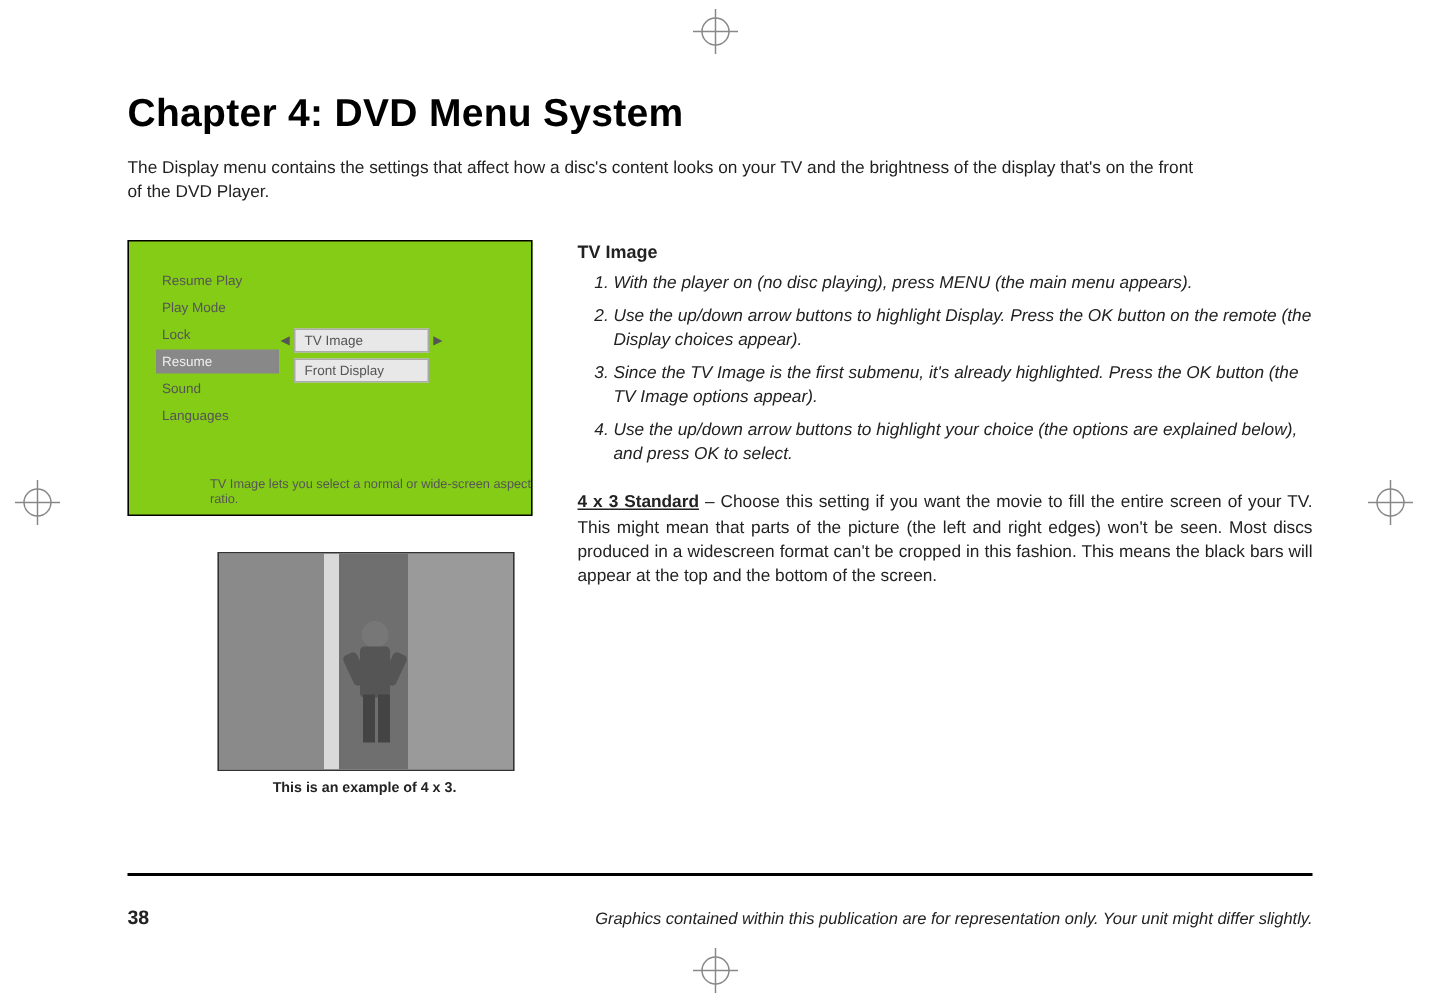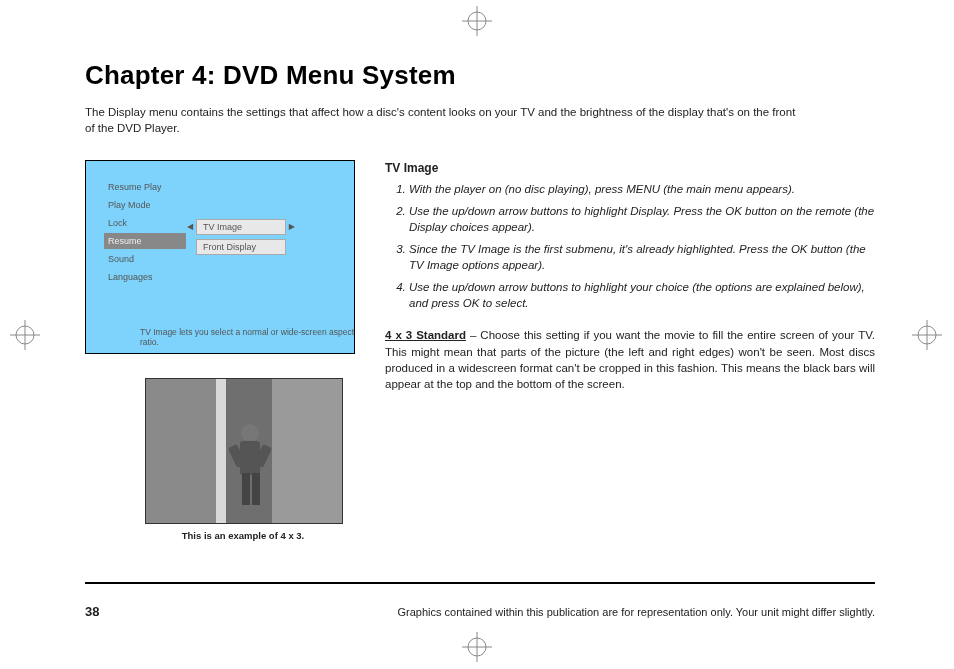--- a/index.html
+++ b/index.html
@@ -49,22 +49,22 @@
     width: 270px;
     flex-shrink: 0;
   }
   .right-col {
     flex: 1;
     font-size: 11.5px;
     line-height: 1.4;
   }
   .menu-screenshot {
     border: 1px solid #000;
-    background: #7dd3fc;
-    padding: 12px 10px 8px 10px;
+    background: #84cc16;
+    padding: 2px 10px 8px 10px;
     width: 248px;
     height: 172px;
     font-size: 9px;
     color: #555;
     position: relative;
   }
   .ms-left {
     position: absolute;
     left: 18px;
     top: 18px;
@@ -163,20 +163,21 @@
     display: flex;
     justify-content: space-between;
     align-items: baseline;
     font-size: 11px;
   }
   .page-num {
     font-weight: 800;
     font-size: 13px;
   }
   .footer-note {
+    font-style: italic;
     font-size: 11px;
   }
   
   .crop {
     position: absolute;
     width: 30px;
     height: 30px;
     pointer-events: none;
   }
   .crop svg { width: 100%; height: 100%; }

